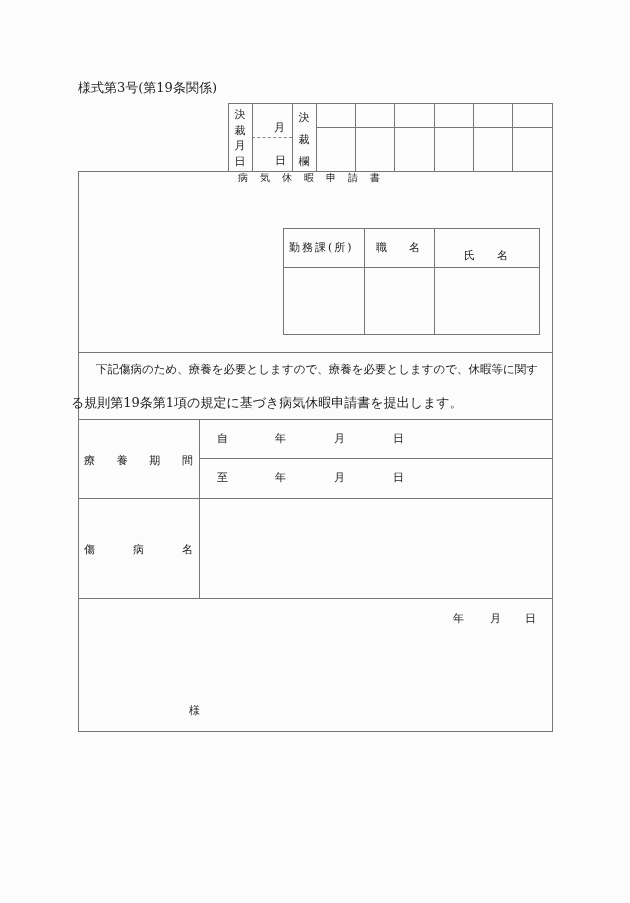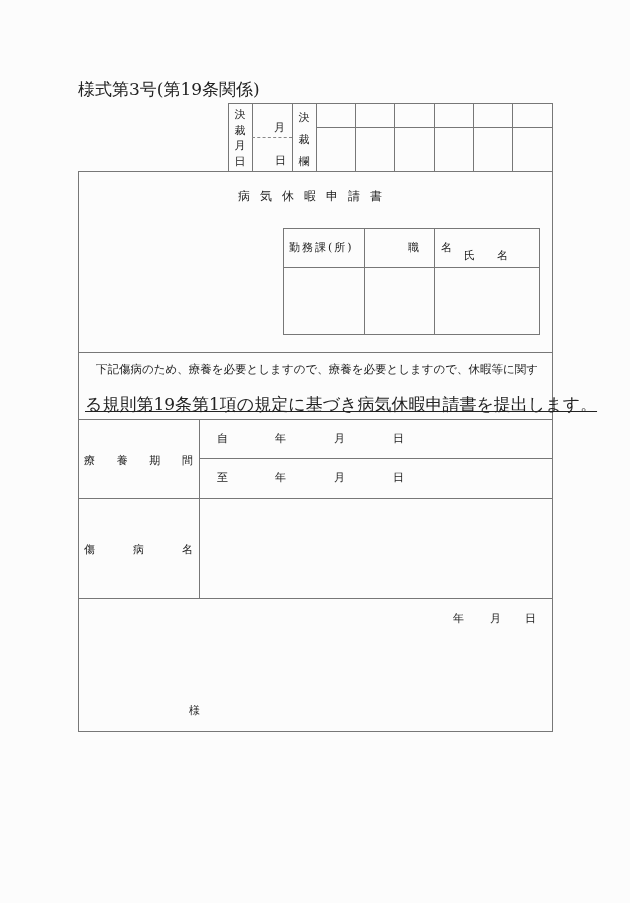--- a/index.html
+++ b/index.html
@@ -16,21 +16,21 @@
     .vtext { position: absolute; line-height: 13px; width: 14px; text-align: center; }
     .vtext span { display: block; }
     .box { position: absolute; border: 1px solid #777; box-sizing: border-box; }
     .title span { display: inline-block; width: 22px; text-align: left; }
     .spread { position: absolute; display: flex; justify-content: space-between; }
     .field { position: absolute; box-sizing: border-box; }
   </style>
 </head>
 <body>
 
-<div class="txt" style="left:78px; top:81px; font-size:17px;">様式第3号(第19条関係)</div>
+<div class="txt" style="left:78px; top:81px; font-size:13px;">様式第3号(第19条関係)</div>
 
 <div>
 
   <div class="line-h" style="left:228px; top:103px; width:324px;"></div>
   <div class="line-h" style="left:316px; top:127px; width:236px;"></div>
   <div class="line-v" style="left:228px; top:103px; height:68px;"></div>
   <div class="line-v" style="left:252px; top:103px; height:68px;"></div>
   <div class="line-v" style="left:292px; top:103px; height:68px;"></div>
   <div class="line-v" style="left:316px; top:103px; height:68px;"></div>
   <div class="line-v" style="left:355px; top:103px; height:68px;"></div>
@@ -62,42 +62,42 @@
   <div class="field" style="left:317px; top:128px; width:38px; height:43px;"></div>
   <div class="field" style="left:356px; top:128px; width:38px; height:43px;"></div>
   <div class="field" style="left:395px; top:128px; width:39px; height:43px;"></div>
   <div class="field" style="left:435px; top:128px; width:38px; height:43px;"></div>
   <div class="field" style="left:474px; top:128px; width:38px; height:43px;"></div>
   <div class="field" style="left:513px; top:128px; width:39px; height:43px;"></div>
 </div>
 
 <div class="box" style="left:78px; top:171px; width:475px; height:561px;"></div>
 
-<div class="txt title" style="left:238px; top:190px; font-size:12px;text-decoration:underline;">
+<div class="txt title" style="left:238px; top:173px; font-size:10px;text-decoration:underline;">
   <span>病</span><span>気</span><span>休</span><span>暇</span><span>申</span><span>請</span><span>書</span>
 </div>
 
 <div>
   <div class="box" style="left:283px; top:228px; width:257px; height:107px;"></div>
   <div class="line-h" style="left:283px; top:267px; width:256px;"></div>
   <div class="line-v" style="left:364px; top:228px; height:106px;"></div>
   <div class="line-v" style="left:434px; top:228px; height:106px;"></div>
 
   <div class="txt" style="left:289px; top:242px; letter-spacing:2px;">勤務課(所)</div>
-  <div class="txt" style="left:376px; top:242px;margin-left:32px;">職　　名</div>
+  <div class="txt" style="left:376px; top:242px;">職　　名</div>
   <div class="txt" style="left:464px; top:250px;">氏　　名</div>
 
   <div class="field" style="left:284px; top:268px; width:80px; height:66px;"></div>
   <div class="field" style="left:365px; top:268px; width:69px; height:66px;"></div>
   <div class="field" style="left:435px; top:268px; width:104px; height:66px;"></div>
 </div>
 
 <div class="line-h" style="left:78px; top:352px; width:474px;"></div>
 <div class="txt" style="left:96px; top:364px; font-size:11.5px;">下記傷病のため、療養を必要としますので、療養を必要としますので、休暇等に関す</div>
-<div class="txt" style="left:85px; top:396px; font-size:17px;text-decoration:underline;">る規則第19条第1項の規定に基づき病気休暇申請書を提出します。</div>
+<div class="txt" style="left:71px; top:396px; font-size:13px;">る規則第19条第1項の規定に基づき病気休暇申請書を提出します。</div>
 
 <div class="line-h" style="left:78px; top:419px; width:474px;"></div>
 <div class="line-h" style="left:199px; top:458px; width:353px;"></div>
 <div class="line-h" style="left:78px; top:498px; width:474px;"></div>
 <div class="line-v" style="left:199px; top:419px; height:179px;"></div>
 <div class="line-h" style="left:78px; top:598px; width:474px;"></div>
 
 <div class="spread" style="left:84px; top:453px; width:109px;">
   <span>療</span>
   <span>養</span>

